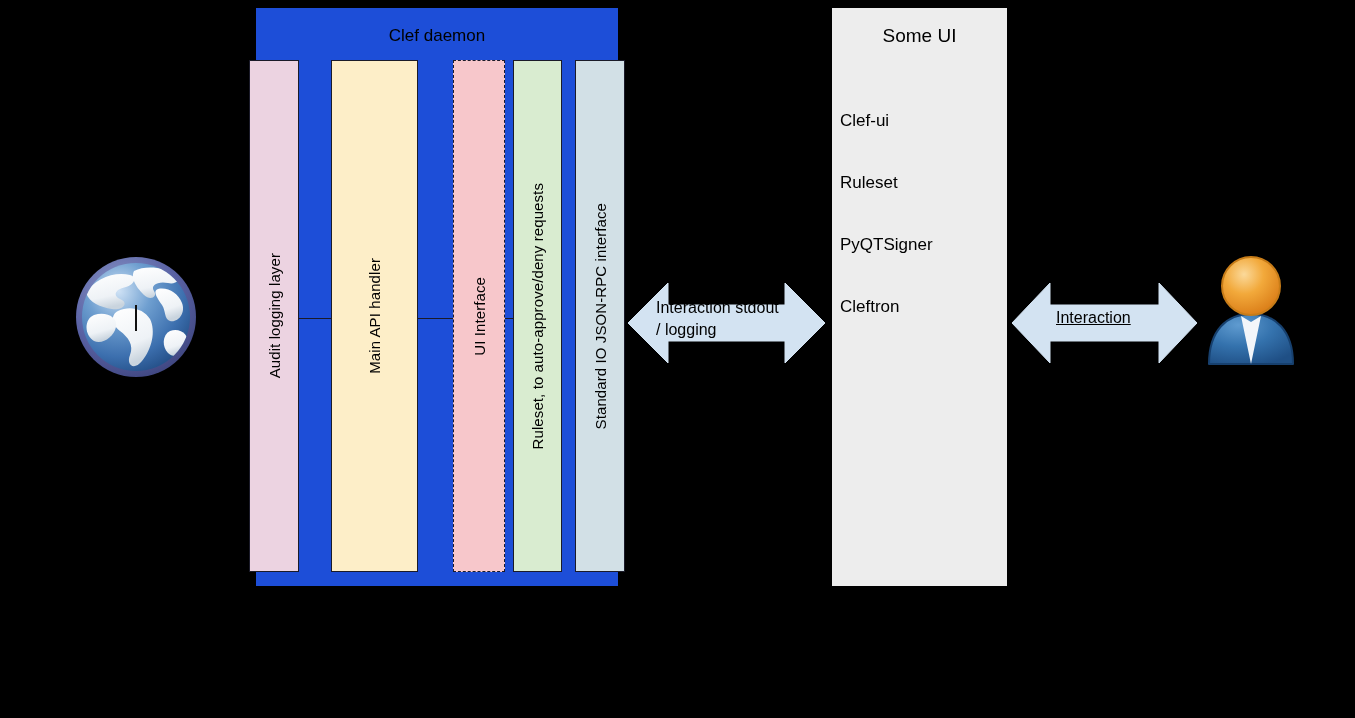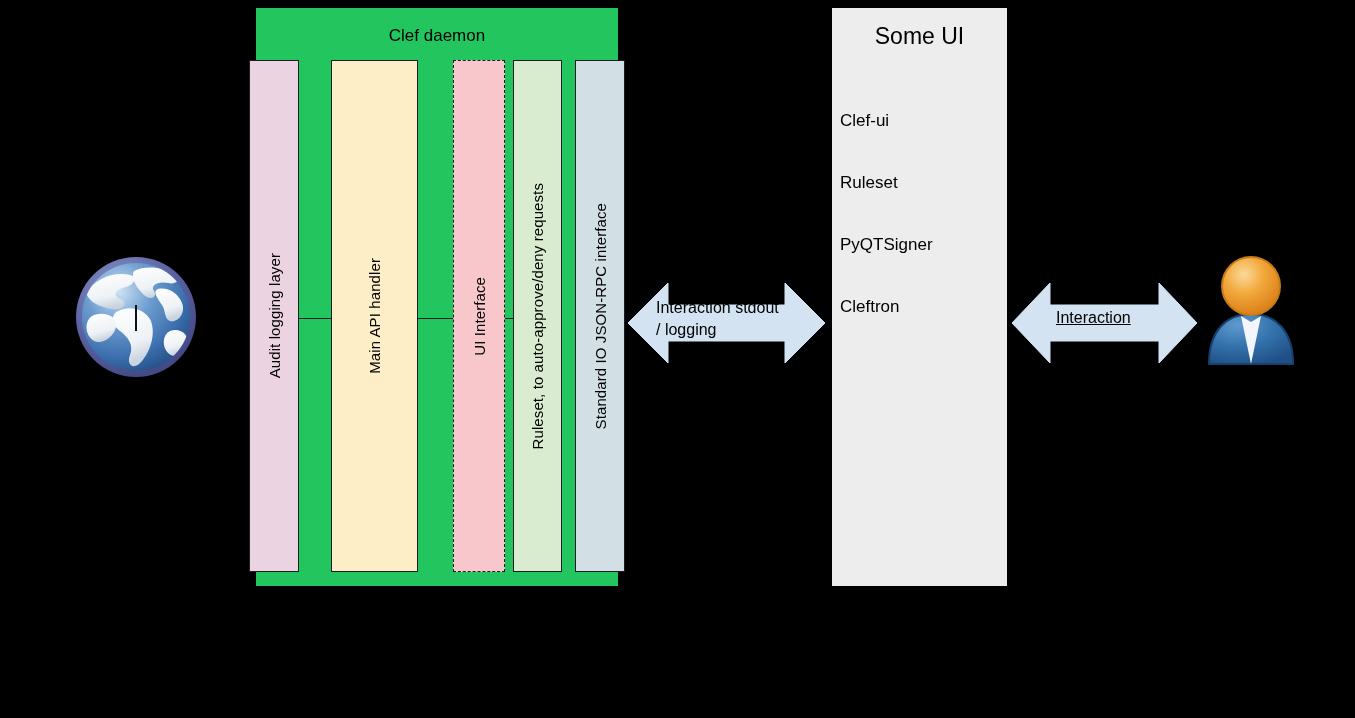--- a/index.html
+++ b/index.html
@@ -16,21 +16,21 @@
     color: #000000;
   }
 
   
   #clef-daemon-panel {
     position: absolute;
     left: 256px;
     top: 8px;
     width: 362px;
     height: 578px;
-    background: #22c55e;
+    background: #1d4ed8;
     box-sizing: border-box;
   }
   #clef-daemon-title {
     position: absolute;
     left: 0;
     top: 18px;
     width: 100%;
     text-align: center;
     font-size: 17px;
     line-height: 20px;
@@ -83,21 +83,21 @@
     height: 578px;
     background: #ededed;
     box-sizing: border-box;
   }
   #some-ui-title {
     position: absolute;
     left: 0;
     top: 18px;
     width: 100%;
     text-align: center;
-    font-size: 23px;
+    font-size: 19px;
     line-height: 20px;
   }
   #some-ui-list {
     position: absolute;
     left: 8px;
     top: 62px;
     font-size: 17px;
     line-height: 22px;
   }
   #some-ui-list div { white-space: nowrap; margin-top: 40px; }

